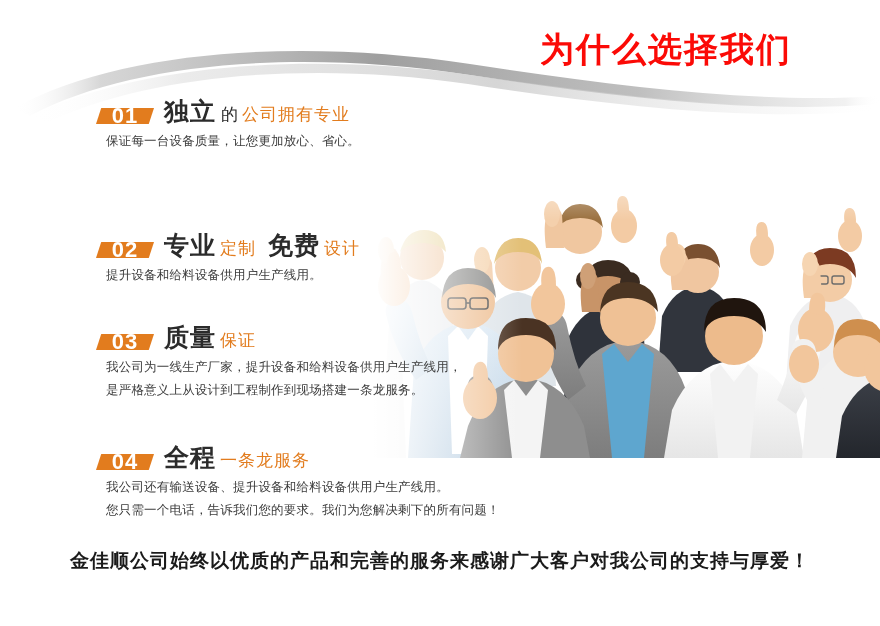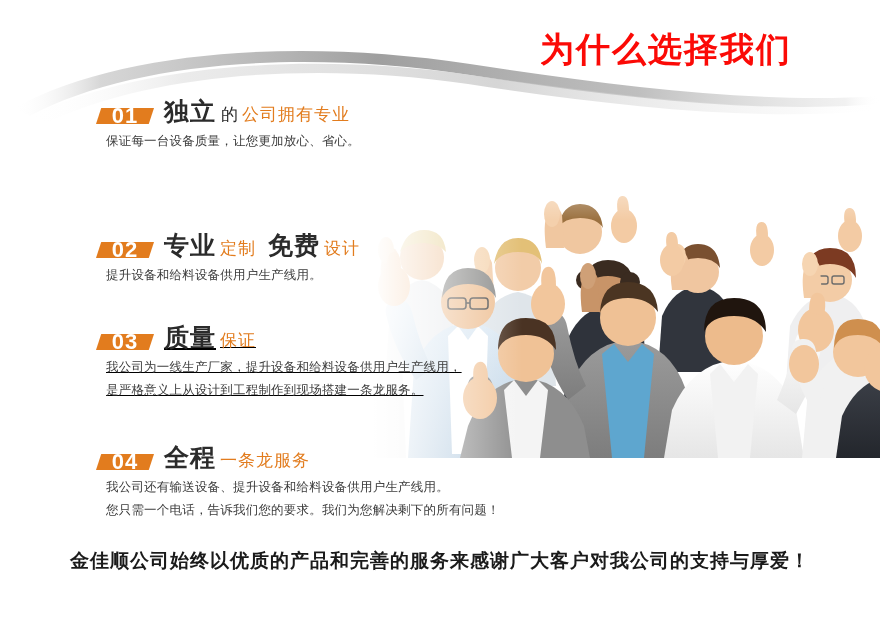--- a/index.html
+++ b/index.html
@@ -57,21 +57,21 @@
     width:470px;
     z-index:5;
   }
   .feature{
     position:absolute;
     left:96px;
     width:400px;
   }
   .f1{top:0px;}
   .f2{top:134px;}
-  .f3{top:226px;text-decoration:underline;}
+  .f3{top:226px;}
   .f4{top:346px;}
 
   .head-row{
     display:flex;
     align-items:flex-end;
     height:36px;
     margin-bottom:6px;
   }
   .badge{
     position:relative;

